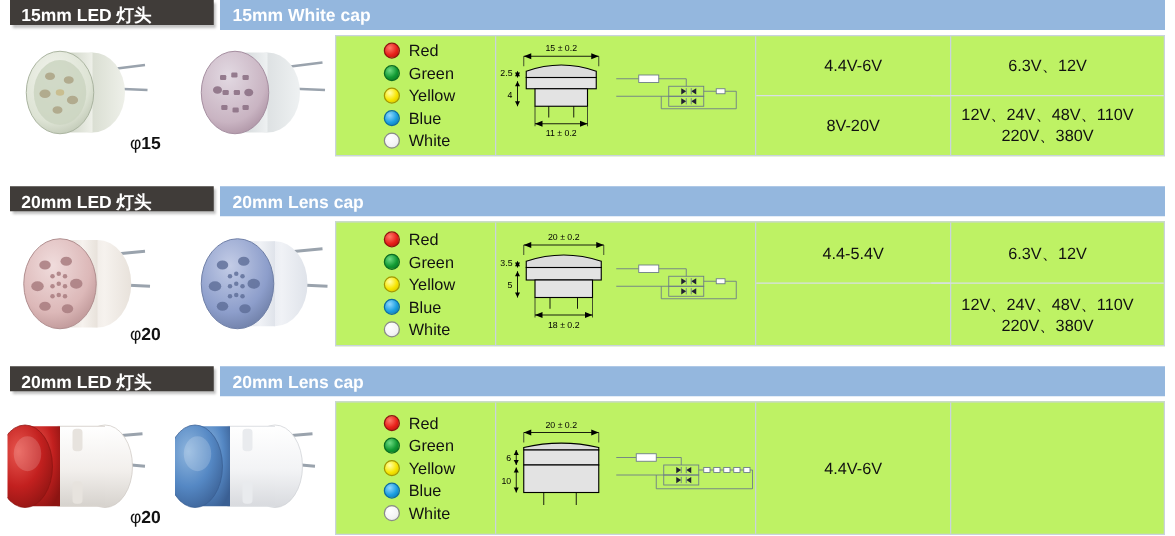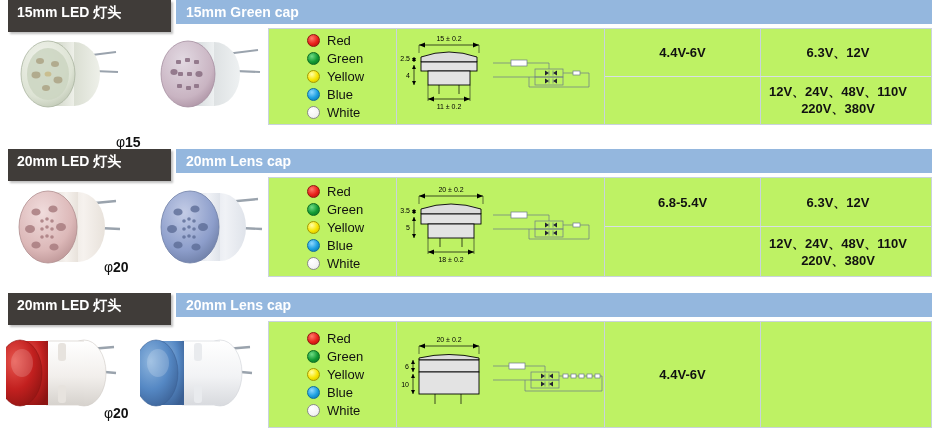--- a/index.html
+++ b/index.html
@@ -25,21 +25,21 @@
   
   .hdr-row {
     position: relative;
     height: 24px;
   }
   .hdr-dark {
     position: absolute;
     left: 8px;
     top: 0;
     width: 163px;
-    height: 32px;
+    height: 20px;
     background: #403c39;
     box-shadow: 2px 2px 2px rgba(0,0,0,0.25);
     color: #ffffff;
     font-size: 14px;
     font-weight: bold;
     line-height: 24px;
     padding-left: 9px;
     box-sizing: border-box;
     letter-spacing: 0px;
     white-space: nowrap;
@@ -144,21 +144,20 @@
     position: absolute;
     left: 0; right: 0;
     display: flex;
     align-items: center;
     justify-content: center;
     text-align: center;
     font-size: 13px;
     color: #111;
     line-height: 17px;
     box-sizing: border-box;
-    font-weight: bold;
   }
   .v-split-top    { top: 0; height: 50%; border-bottom: 1px solid #d8dfe6; }
   .v-split-bottom { top: 50%; height: 50%; }
   .v-full         { top: 0; bottom: 0; }
   svg { display: block; }
   .dim-txt { font-family: "Liberation Sans", sans-serif; font-size: 7px; fill: #000; }
   .dim-txt-s { font-family: "Liberation Sans", sans-serif; font-size: 7px; fill: #000; }
   .ln { stroke: #000; stroke-width: 0.7; fill: none; }
   .ln-thin { stroke: #1a1a1a; stroke-width: 0.6; fill: none; }
   .cir { stroke: #6b7a88; stroke-width: 0.7; fill: none; }
@@ -169,21 +168,21 @@
   
   .led-art { position: absolute; }
 </style>
 </head>
 <body>
 
 <div class="block" style="top:0;">
 
   <div class="hdr-row">
     <div class="hdr-dark">15mm LED 灯头</div>
-    <div class="hdr-blue">15mm Green cap</div>
+    <div class="hdr-blue">15mm White cap</div>
   </div>
 
   <div class="body-row" style="height:101px;">
 
     <div class="photos">
       <svg class="led-art" style="left:8px; top:4px;" width="120" height="92" viewBox="0 0 120 92">
         <defs>
           <radialGradient id="g1body" cx="40%" cy="30%" r="80%">
             <stop offset="0%" stop-color="#f1f3ec"></stop>
               <stop offset="70%" stop-color="#dde3d4"></stop>
@@ -234,21 +233,21 @@
           <rect x="30" y="44" width="5" height="4" rx="1"></rect>
           <rect x="39" y="44" width="5" height="4" rx="1"></rect>
           <rect x="29" y="56" width="5" height="4" rx="1"></rect>
           <rect x="38" y="58" width="5" height="4" rx="1"></rect>
           <rect x="46" y="56" width="5" height="4" rx="1"></rect>
           <ellipse cx="26" cy="44" rx="3.6" ry="3"></ellipse>
           <ellipse cx="51" cy="46" rx="3.6" ry="3"></ellipse>
         </g>
       </svg>
 
-      <div class="phi-label" style="left:116px; top:82px;margin-top:28px;">
+      <div class="phi-label" style="left:104px; top:82px;">
         <span class="phi">φ</span><span class="num">15</span>
       </div>
     </div>
 
     <div class="spec-table" style="top:4px; height:97px;">
 
       <div class="col col-colors">
         <div class="color-list">
           <div class="color-item">
             <span class="swatch sw-red"></span>
@@ -328,20 +327,21 @@
             <line class="cir" x1="192" y1="58" x2="132" y2="58"></line>
             <line class="cir" x1="132" y1="58" x2="132" y2="48"></line>
             <line class="cir" x1="132" y1="48" x2="138" y2="48"></line>
             <line class="cir" x1="96" y1="48" x2="132" y2="48"></line>
           </g>
         </svg>
       </div>
 
       <div class="col col-v1">
         <div class="v-cell v-split-top">4.4V-6V</div>
+        <div class="v-cell v-split-bottom">8V-20V</div>
       </div>
 
       <div class="col col-v2">
         <div class="v-cell v-split-top">
             <span>6.3V、12V</span>
           </div>
         <div class="v-cell v-split-bottom">
             <span style="white-space:pre-line">12V、24V、48V、110V
 220V、380V</span>
           </div>
@@ -515,21 +515,21 @@
             <line class="cir" x1="192" y1="47" x2="192" y2="61"></line>
             <line class="cir" x1="192" y1="61" x2="132" y2="61"></line>
             <line class="cir" x1="132" y1="61" x2="132" y2="51"></line>
             <line class="cir" x1="132" y1="51" x2="138" y2="51"></line>
             <line class="cir" x1="96" y1="51" x2="132" y2="51"></line>
           </g>
         </svg>
       </div>
 
       <div class="col col-v1">
-        <div class="v-cell v-split-top">6.8-5.4V</div>
+        <div class="v-cell v-split-top">4.4-5.4V</div>
       </div>
 
       <div class="col col-v2">
         <div class="v-cell v-split-top">
             <span>6.3V、12V</span>
           </div>
         <div class="v-cell v-split-bottom">
             <span style="white-space:pre-line">12V、24V、48V、110V
 220V、380V</span>
           </div>

